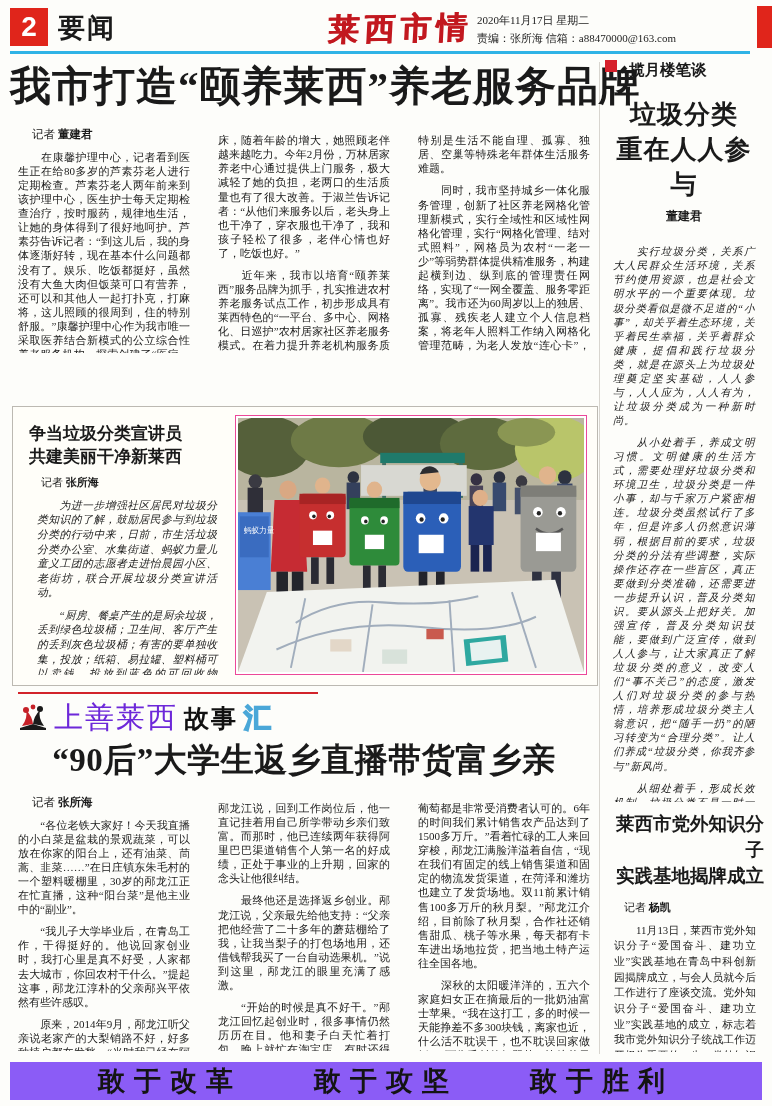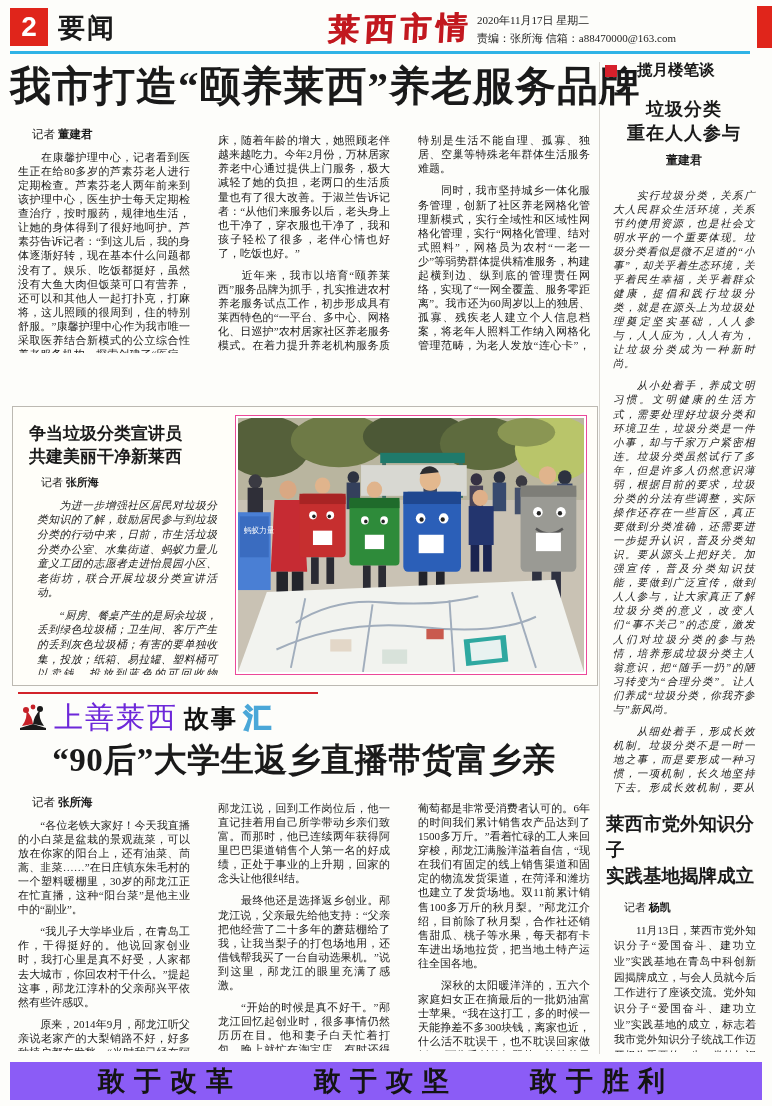--- a/index.html
+++ b/index.html
@@ -33,23 +33,23 @@
   .byline { margin:2px 0 3px 22px; font-size:11.5px; }
   .byline b { font-weight:bold; }
   .cols { display:flex; gap:12px; }
   .col { flex:1; overflow:hidden; font-size:11px; line-height:1.28; }
   
   .main-article { position:absolute; left:10px; top:62px; width:588px; height:340px; }
   .main-headline { font-size:41px; font-weight:900; text-align:center; letter-spacing:1px; line-height:1.2; white-space:nowrap; }
   .main-article .cols { margin-top:14px; height:228px; }
   
   .sidebar { position:absolute; left:605px; top:60px; width:158px; height:742px; overflow:hidden; }
-  .col-header { font-size:15.5px; font-weight:900; display:flex; align-items:center; gap:20px; }
+  .col-header { font-size:15.5px; font-weight:900; display:flex; align-items:flex-start; gap:12px; }
   .bullet { width:12px; height:12px; background:#d6202b; display:inline-block; }
-  .sidebar-title { margin-top:16px; text-align:center; font-size:18px; font-weight:900; line-height:1.35; letter-spacing:1px; }
+  .sidebar-title { margin-top:16px; text-align:center; font-size:26px; font-weight:900; line-height:1.35; letter-spacing:1px; }
   .sidebar-author { text-align:center; font-size:12px; font-weight:bold; margin-top:6px; }
   .sidebar-body { margin-top:12px; font-size:10.5px; line-height:1.34; overflow:hidden; height:612px; font-style:italic; }
   .sidebar-body .para { letter-spacing:0.5px; }
   
   .feature-box {
     position:absolute; left:12px; top:406px; width:586px; height:280px;
     border:1px solid #bcb9b2; background:#fffef9; display:flex; padding:8px 10px 10px 16px; gap:10px;
   }
   .feature-left { width:196px; overflow:hidden; }
   .feature-title { font-size:17px; font-weight:900; line-height:1.35; margin-top:8px; }
@@ -66,21 +66,21 @@
   }
   .sb-red { color:#6d28d9; font-size:29px; font-weight:400; letter-spacing:2px; }
   .sb-black { color:#111; font-size:25px; font-weight:900; letter-spacing:2px;font-family:Liberation Serif, serif; }
   .sb-outline { color:#fff; font-size:27px; font-weight:900; -webkit-text-stroke:1.6px #4aa7d8; }
   
   .bottom-article { position:absolute; left:10px; top:738px; width:588px; height:318px; }
   .bottom-headline { font-size:33px; font-weight:900; text-align:center; letter-spacing:0.5px; white-space:nowrap; }
   .bottom-article .cols { margin-top:10px; height:258px; }
   
   .right-article { position:absolute; left:606px; top:812px; width:158px; height:240px; overflow:hidden; }
-  .right-title { text-align:left; font-size:18.5px; font-weight:900; line-height:1.4; }
+  .right-title { text-align:right; font-size:18.5px; font-weight:900; line-height:1.4; }
   .right-article .byline { margin:10px 0 2px 18px; font-size:11px; }
   .right-body { font-size:10.8px; line-height:1.45; }
   
   .bottom-banner {
     position:absolute; left:10px; top:1062px; width:752px; height:38px;
     background:#8b5cf6; color:#141414; display:flex; align-items:center; justify-content:center;
     font-size:27px; font-weight:900; letter-spacing:9px;
   }
 </style>
 </head>

